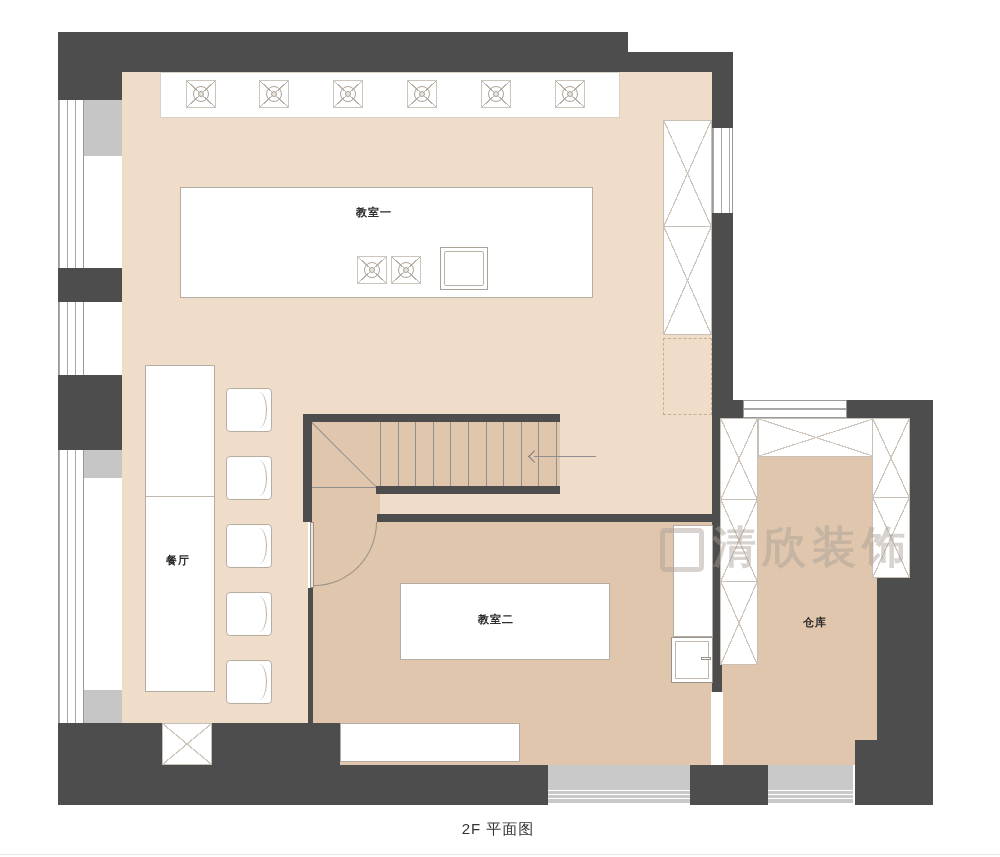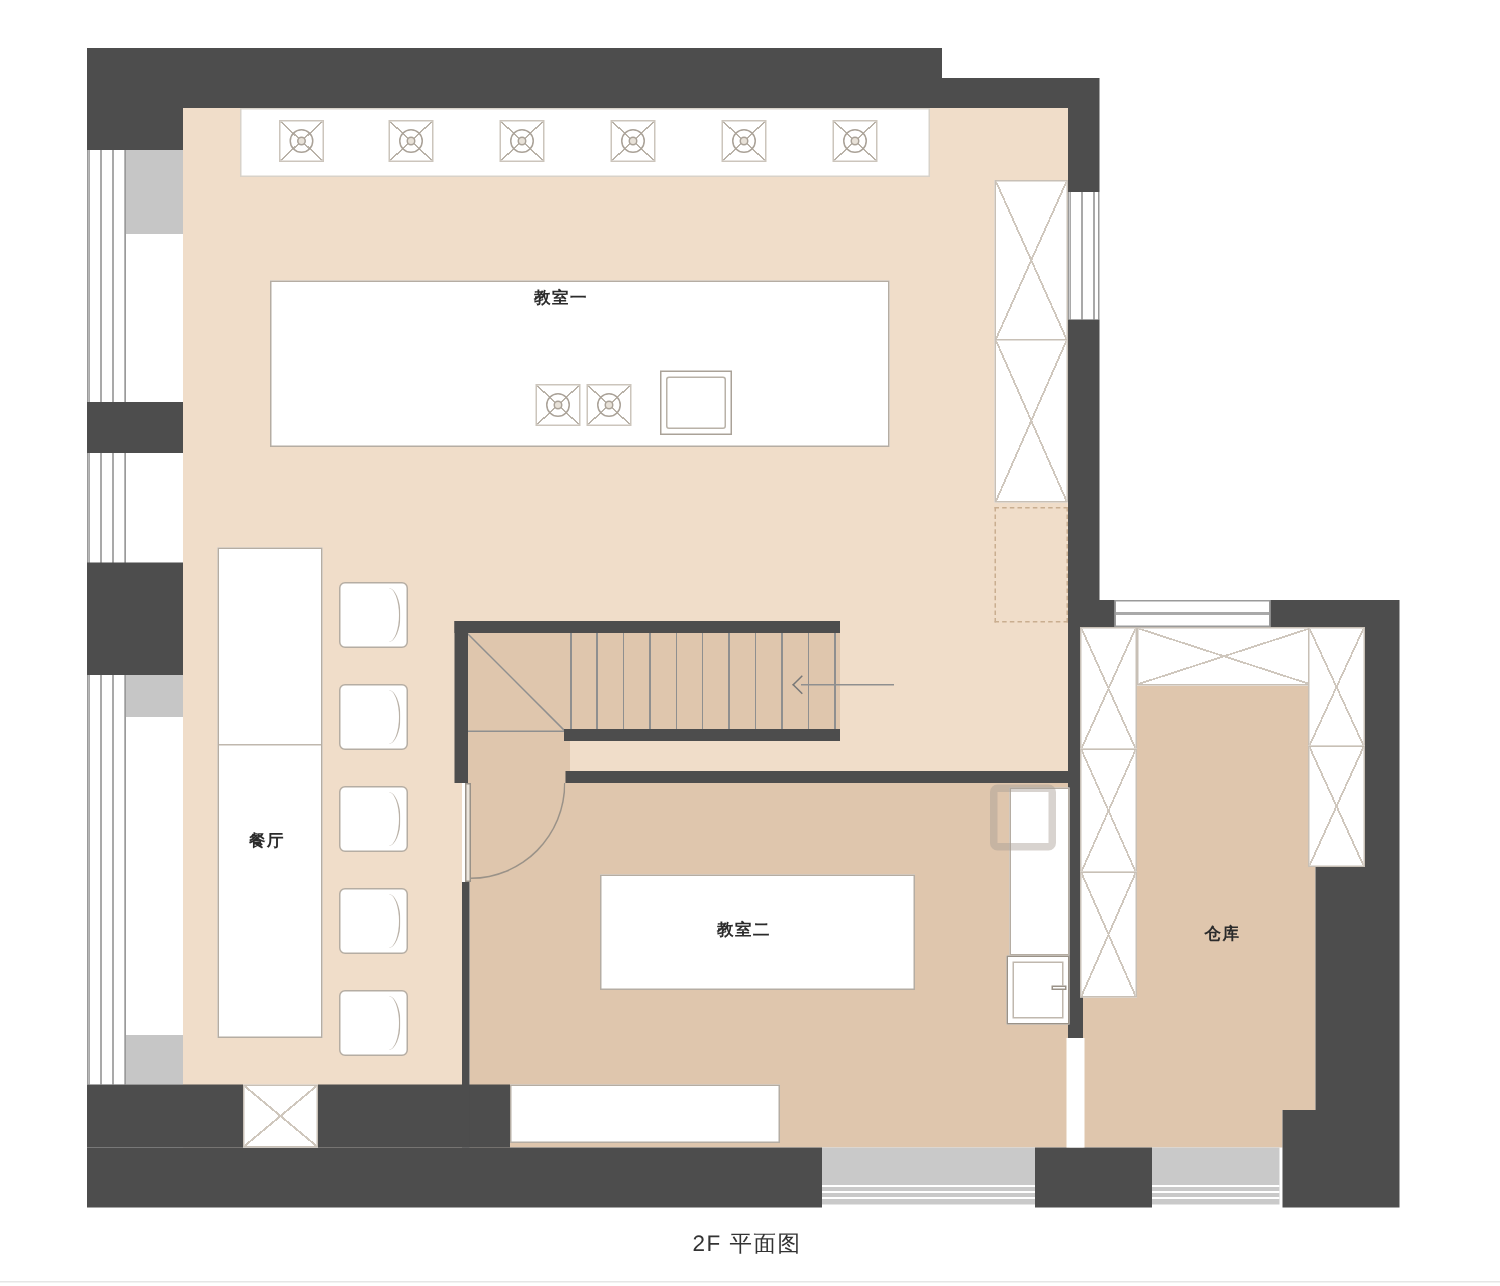--- a/index.html
+++ b/index.html
@@ -148,23 +148,23 @@
   <div class="furn z5" style="left:400px;top:583px;width:210px;height:77px"></div>
   <div class="furn z5" style="left:340px;top:723px;width:180px;height:39px"></div>
   <div class="furn z5" style="left:673px;top:525px;width:40px;height:112px"></div>
   <div class="appl z5" style="left:671px;top:637px;width:42px;height:46px"></div>
   <div class="handle z6" style="left:701px;top:657px"></div>
   <div class="z5" style="left:711px;top:692px;width:12px;height:73px;background:#fff"></div>
 
   <div class="leaf z6" style="left:310px;top:522px;width:4px;height:66px"></div>
   <div class="arc z6" style="left:314px;top:522px;width:63px;height:64px"></div>
 
-  <div class="rlabel z7" style="left:356px;top:191px">教室一</div>
+  <div class="rlabel z7" style="left:356px;top:205px">教室一</div>
   <div class="rlabel z7" style="left:166px;top:553px">餐厅</div>
   <div class="rlabel z7" style="left:478px;top:612px">教室二</div>
   <div class="rlabel z7" style="left:803px;top:615px">仓库</div>
 
-  <div class="wmark z8"><span class="wm-logo"></span></div>
+  <div class="wmark z8"><span class="wm-logo"></span><span>清欣装饰</span></div>
 
   <div class="caption z7">2F 平面图</div>
   <div class="hairline z7"></div>
 
 </div>
 
 </body></html>

